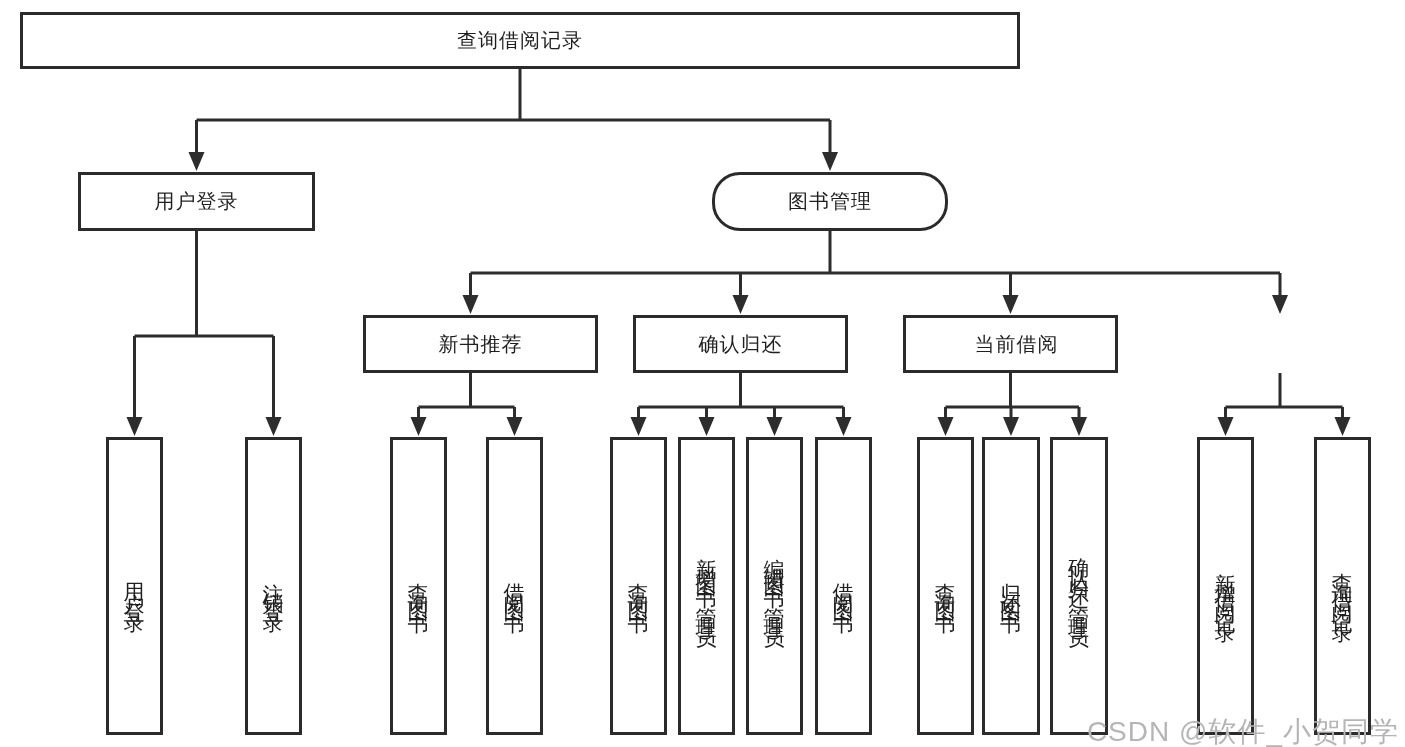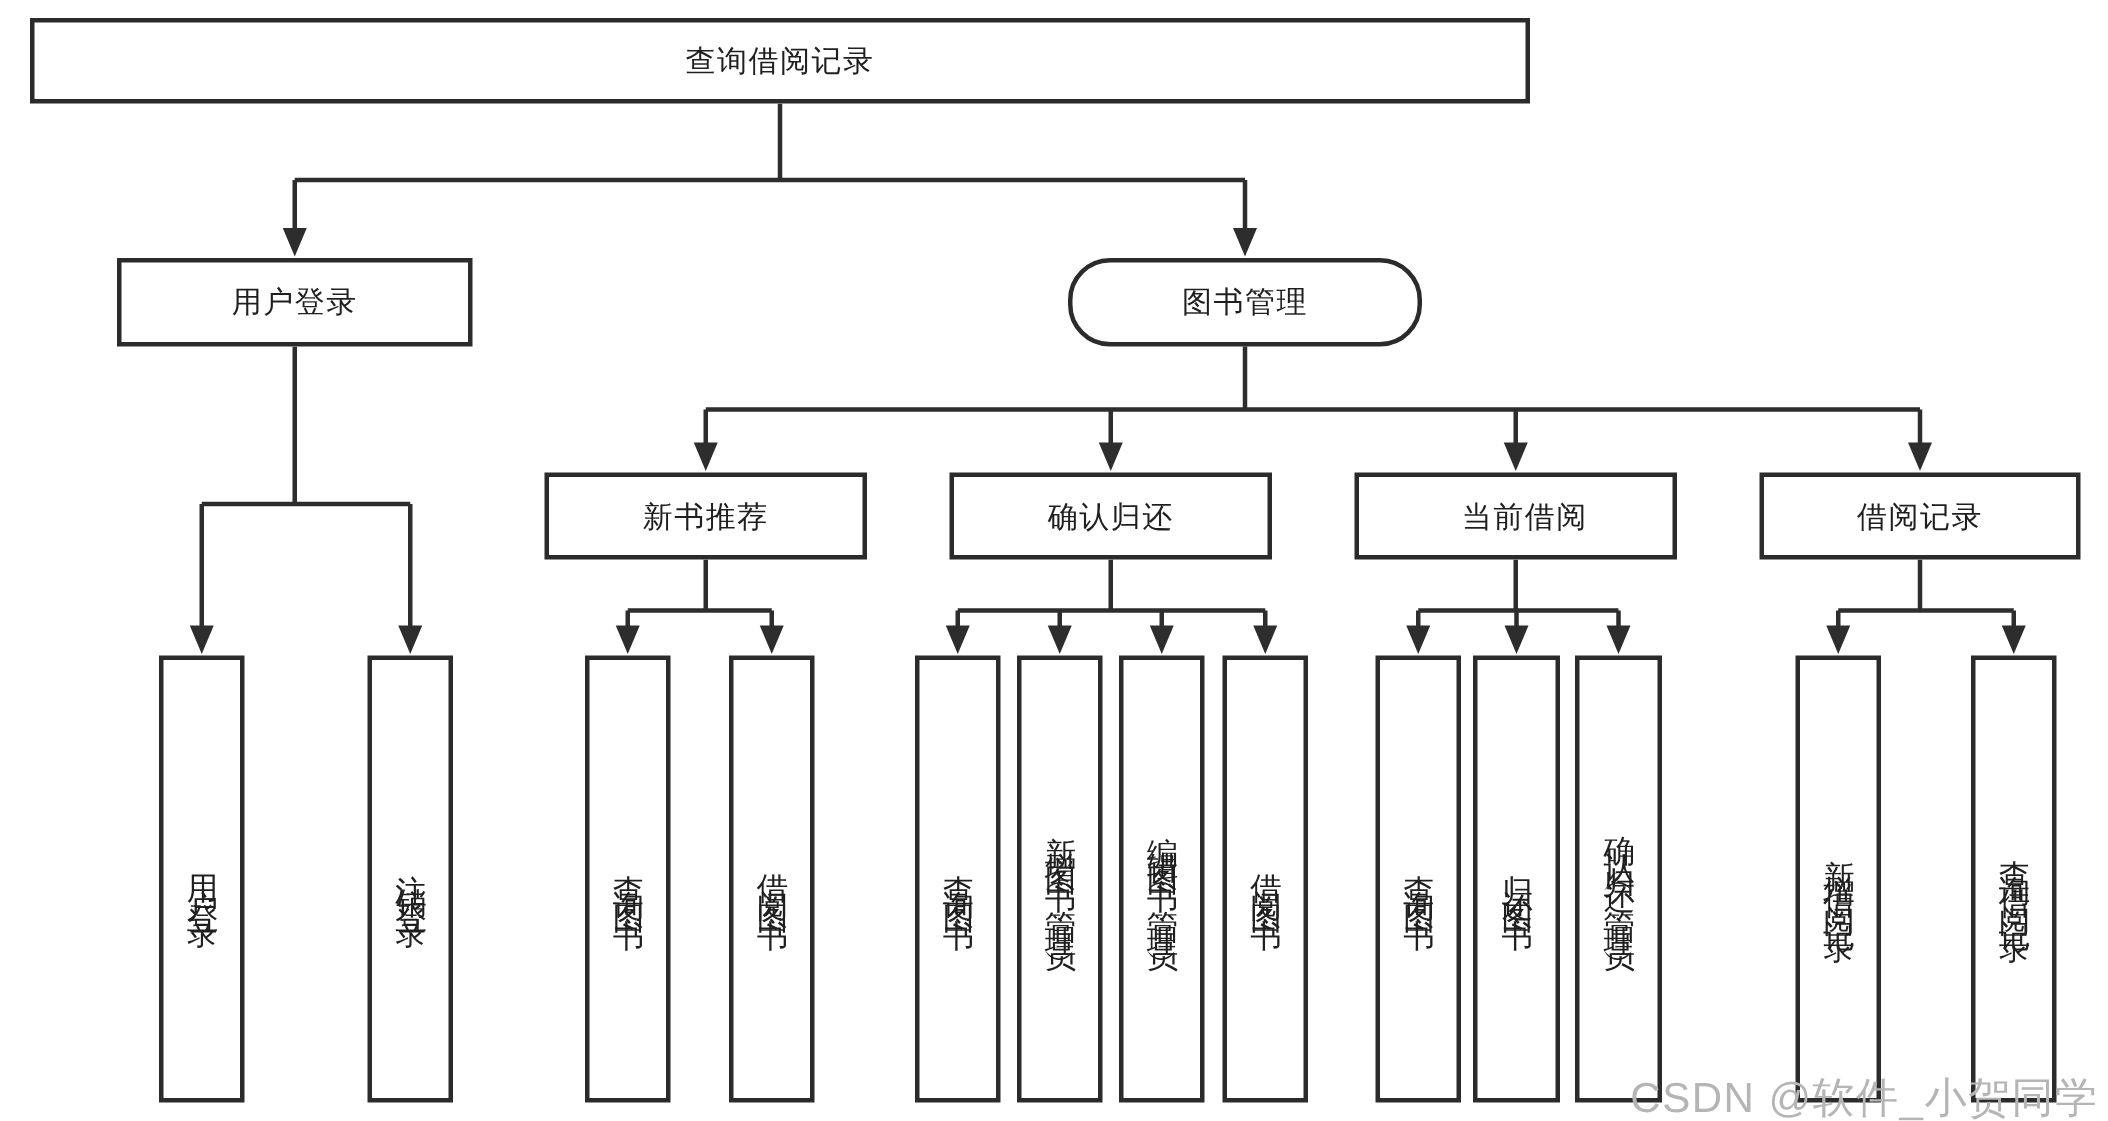--- a/index.html
+++ b/index.html
@@ -117,31 +117,28 @@
     <span>查询借阅记录</span>
   </div>
 
   <div class="node hbox lvl2" style="left:78px;width:237px;">
     <span>用户登录</span>
   </div>
   <div class="node hbox lvl2" style="left:712px;width:236px;border-radius:28px;">
     <span>图书管理</span>
   </div>
 
-  <div class="node hbox lvl3" style="left:363px;width:215px;">
+  <div class="node hbox lvl3" style="left:363px;width:235px;">
     <span>新书推荐</span>
   </div>
   <div class="node hbox lvl3" style="left:633px;width:215px;">
     <span>确认归还</span>
   </div>
   <div class="node hbox lvl3" style="left:903px;width:215px;padding-left:12px;">
     <span>当前借阅</span>
-  </div>
-  <div class="node hbox lvl3" style="left:1173px;width:214px;">
-    <span>借阅记录</span>
   </div>
 
   <div class="node vbox" style="left:106px;width:57px;">
     <span>用户登录</span>
   </div>
   <div class="node vbox" style="left:245px;width:57px;">
     <span>注销登录</span>
   </div>
 
   <div class="node vbox" style="left:390px;width:57px;">

